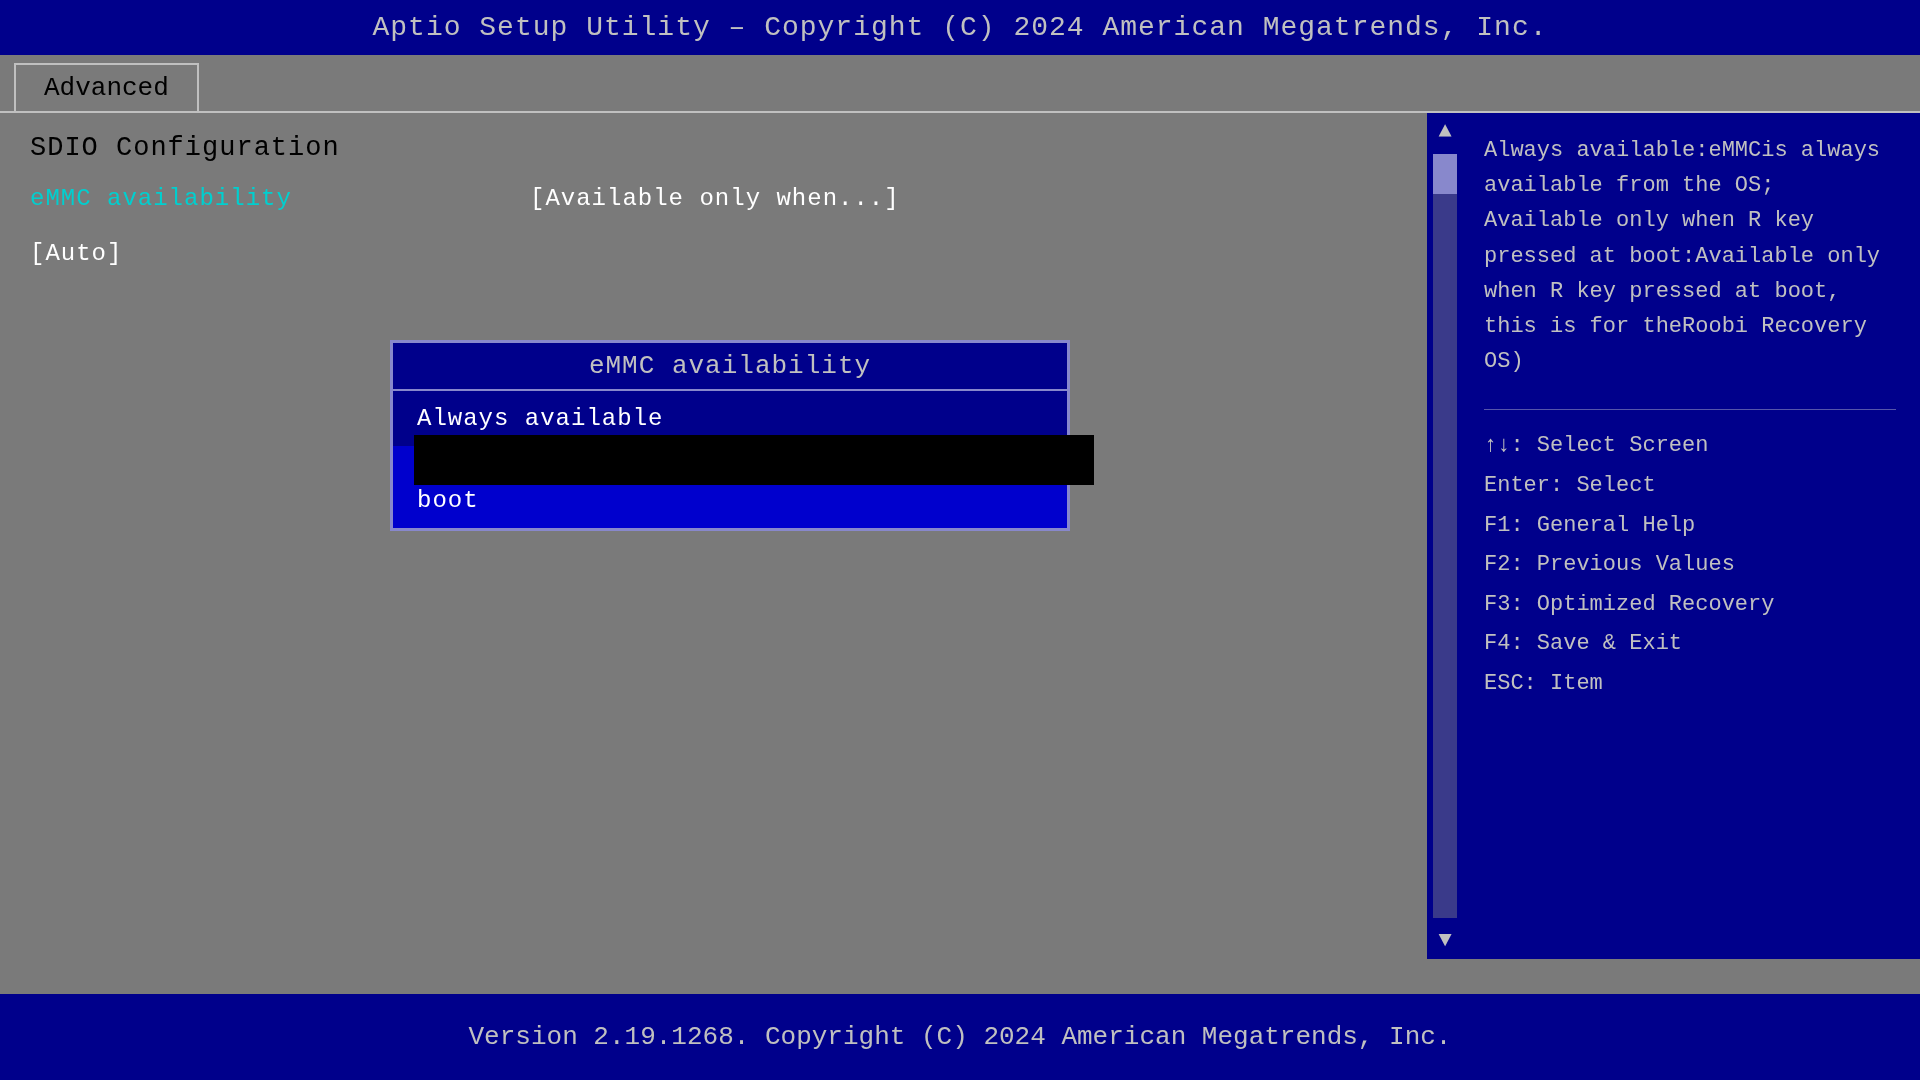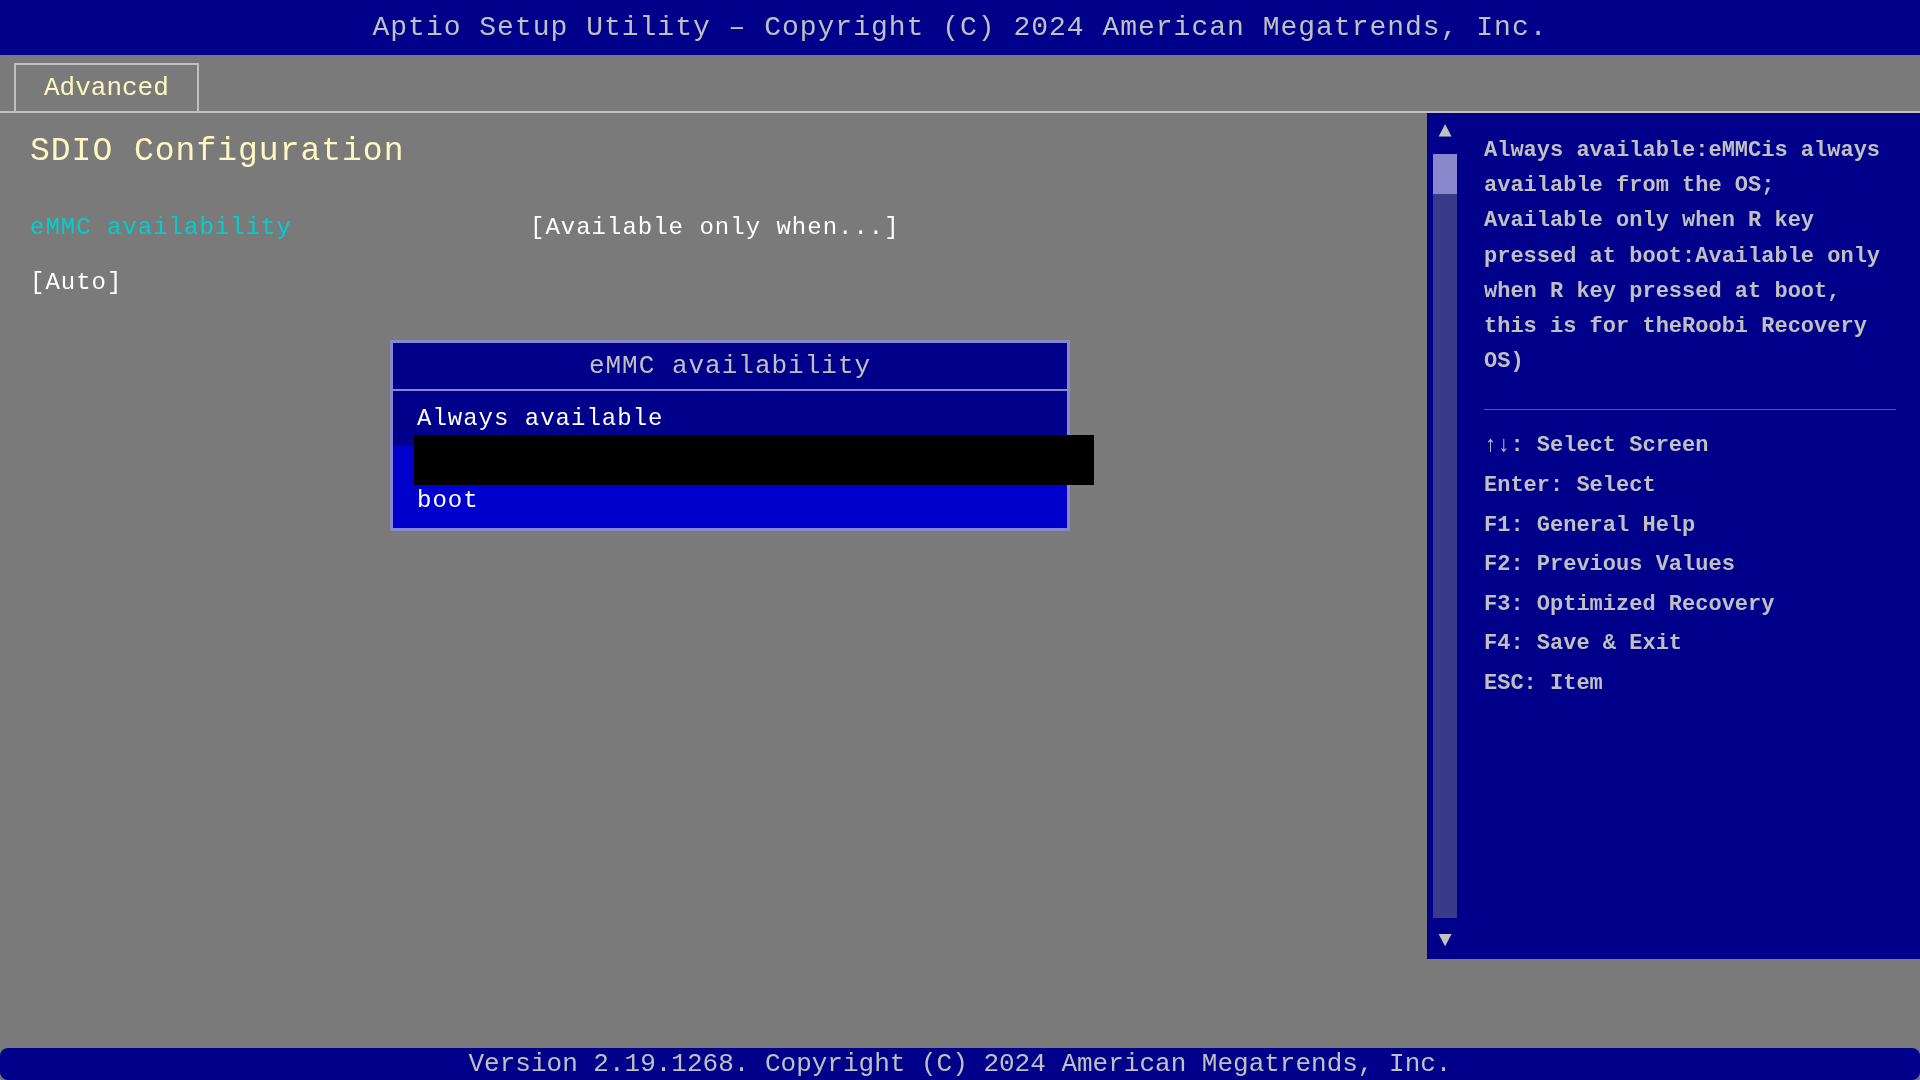--- a/index.html
+++ b/index.html
@@ -41,43 +41,43 @@
       font-size: 26px;
       padding: 8px 28px;
       border: 2px solid #c0c0c0;
       border-bottom: none;
       margin-left: 14px;
       cursor: pointer;
     }
 
     .tab.active {
       background-color: #7a7a7a;
-      color: #fef9c3;
+      color: #000000;
     }
 
     
     #main-area {
       display: flex;
       height: calc(1080px - 120px - 60px - 52px);
       border-top: 2px solid #c0c0c0;
     }
 
     
     #left-panel {
       flex: 1;
       background-color: #7a7a7a;
       padding: 20px 30px;
       position: relative;
       border-right: 3px solid #00008b;
     }
 
     .section-title {
-      color: #fef9c3;
-      font-size: 33px;
-      margin-bottom: 44px;
+      color: #000000;
+      font-size: 27px;
+      margin-bottom: 22px;
       letter-spacing: 1px;
     }
 
     .config-item {
       display: flex;
       align-items: center;
       margin-bottom: 28px;
     }
 
     .config-label {
@@ -134,21 +134,20 @@
     }
 
     
     #right-panel {
       width: 460px;
       background-color: #00008b;
       padding: 20px 24px;
       color: #c0c0c0;
       font-size: 22px;
       line-height: 1.5;
-      font-weight: bold;
     }
 
     #help-text {
       margin-bottom: 30px;
       line-height: 1.6;
     }
 
     #divider {
       border: none;
       border-top: 1px solid #5555aa;
@@ -160,25 +159,24 @@
       font-size: 22px;
       line-height: 1.8;
     }
 
     
     #bottom-bar {
       background-color: #00008b;
       color: #c0c0c0;
       text-align: center;
       font-size: 26px;
-      padding: 1px 0;
+      padding: 28px 0;
       position: absolute;
       bottom: 0;
       width: 100%;
-      border-radius: 8px;
     }
 
     
     #modal-overlay {
       position: absolute;
       top: 0;
       left: 0;
       width: 100%;
       height: 100%;
       pointer-events: none;

